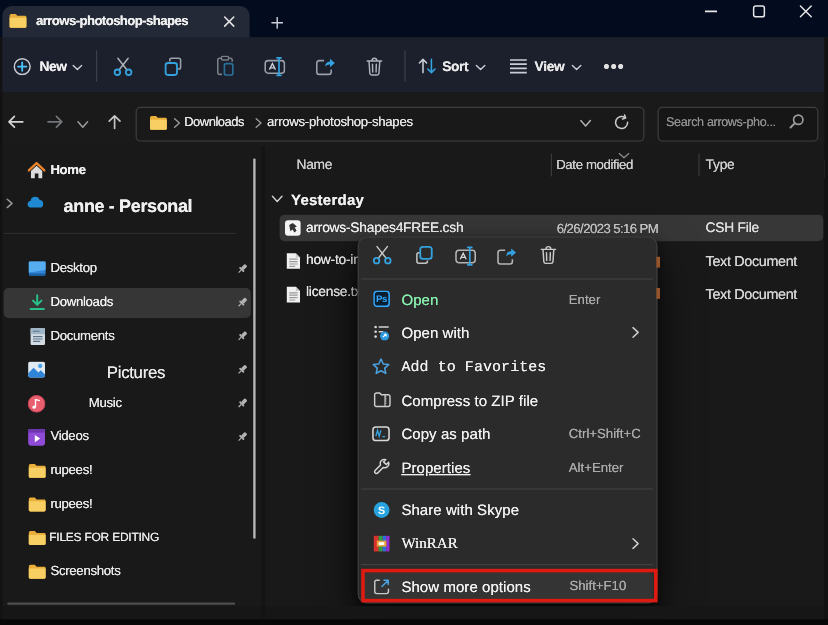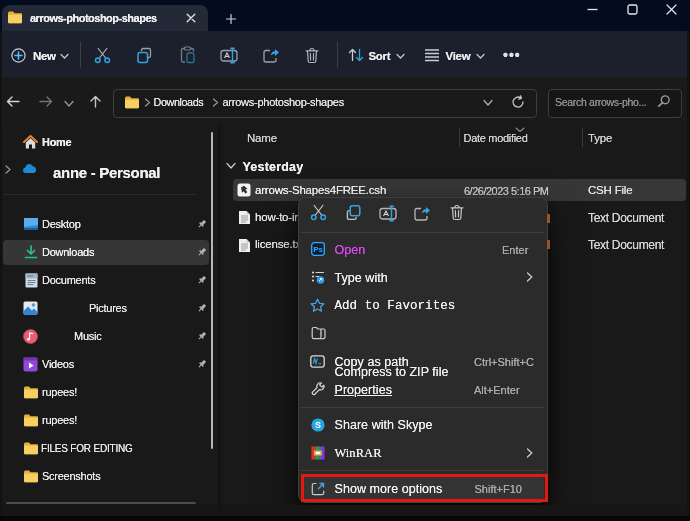--- a/index.html
+++ b/index.html
@@ -175,21 +175,21 @@
     <rect x="0.5" y="0.5" width="12" height="14" rx="1" fill="#d3dbe3"></rect>
     <rect x="0.5" y="0.5" width="12" height="5" fill="#9fb6c9"></rect>
     <path d="M2.5 3 L8 3 M2.5 7.5 L10.5 7.5 M2.5 9.5 L10.5 9.5 M2.5 11.5 L8.5 11.5" stroke="#5d7587" stroke-width="0.9"></path>
   </svg>
   <div class="abs txt" style="left:42px;top:274.0px;font-size:11px;letter-spacing:-0.25px;color:#eaeaea;">Documents</div>
   <svg class="abs" style="left:23px;top:301px;" width="15" height="14" viewBox="0 0 15 14">
     <rect x="0.5" y="0.5" width="14" height="13" rx="1.5" fill="#dfeaf2"></rect>
     <path d="M0.5 10 L5 5.5 L9 9.5 L11 7.5 L14.5 11 L14.5 12 Q14.5 13.5 13 13.5 L2 13.5 Q0.5 13.5 0.5 12 Z" fill="#2f84d8"></path>
     <circle cx="10.5" cy="4" r="1.8" fill="#4ba0e8"></circle>
   </svg>
-  <div class="abs txt" style="left:42px;top:302.0px;font-size:11px;letter-spacing:-0.25px;color:#eaeaea;padding-left:47px;">Pictures</div>
+  <div class="abs txt" style="left:42px;top:302.0px;font-size:14px;letter-spacing:-0.25px;color:#eaeaea;padding-left:47px;">Pictures</div>
   <svg class="abs" style="left:23px;top:329px;" width="15" height="15" viewBox="0 0 15 15">
     <circle cx="7.5" cy="7.5" r="7" fill="#e85f70"></circle>
     <circle cx="7.5" cy="7.5" r="7" fill="none" stroke="#c74255" stroke-width="0.8"></circle>
     <path d="M6.6 10.2 L6.6 4 L10.2 4.8" fill="none" stroke="#fff" stroke-width="1.1"></path>
     <circle cx="5.4" cy="10.3" r="1.4" fill="#fff"></circle>
   </svg>
   <div class="abs txt" style="left:42px;top:330.0px;font-size:11px;letter-spacing:-0.25px;color:#eaeaea;margin-left:32px;">Music</div>
   <svg class="abs" style="left:23px;top:357px;" width="15" height="15" viewBox="0 0 15 15">
     <rect x="0.5" y="0.5" width="14" height="14" rx="2.5" fill="#8f4bd8"></rect>
     <rect x="0.5" y="0.5" width="14" height="3" fill="#6e35ad"></rect>
@@ -323,43 +323,43 @@
   </svg>
   <svg class="abs" style="left:448.5px;top:204px;" width="16" height="17" viewBox="0 0 16 17">
     <path d="M2 3.8 L14 3.8 M6 3.5 Q6 1.5 8 1.5 Q10 1.5 10 3.5 M3.5 3.8 L4.2 14 Q4.3 15.5 5.8 15.5 L10.2 15.5 Q11.7 15.5 11.8 14 L12.5 3.8 M6.4 6.5 L6.6 13 M9.6 6.5 L9.4 13" fill="none" stroke="#c9c9c9" stroke-width="1.2" stroke-linecap="round"></path>
   </svg>
   <div class="abs" style="left:301px;top:231.5px;width:243px;height:1px;background:#404040;"></div>
 
   <svg class="abs" style="left:311px;top:242px;" width="14" height="14" viewBox="0 0 14 14">
     <rect x="0.7" y="0.7" width="12.6" height="12.6" rx="2.6" fill="#0a1e30" stroke="#31a8ff" stroke-width="1.3"></rect>
     <text x="7" y="10" font-family="Liberation Sans,sans-serif" font-size="8" font-weight="bold" fill="#31a8ff" text-anchor="middle">Ps</text>
   </svg>
-  <div class="abs txt" style="left:334.5px;top:242.5px;font-size:12.5px;letter-spacing:0.05px;color:#d946ef;">Open</div>
-  <div class="abs txt" style="left:474px;top:243.5px;font-size:11px;letter-spacing:0px;color:#ababab;margin-left:28px;">Enter</div>
+  <div class="abs txt" style="left:334.5px;top:242.5px;font-size:12.5px;letter-spacing:0.05px;color:#86efac;">Open</div>
+  <div class="abs txt" style="left:474px;top:243.5px;font-size:11px;letter-spacing:0px;color:#ababab;">Enter</div>
   <svg class="abs" style="left:311px;top:270px;" width="14" height="14" viewBox="0 0 14 14">
     <circle cx="2" cy="2.5" r="1.1" fill="#d5d5d5"></circle>
       <circle cx="2" cy="6.5" r="1.1" fill="#d5d5d5"></circle>
       <circle cx="2" cy="10.5" r="1.1" fill="#d5d5d5"></circle>
     <path d="M5 2.5 L12.5 2.5 M5 6.5 L8 6.5" stroke="#d5d5d5" stroke-width="1.2" stroke-linecap="round"></path>
     <circle cx="9.5" cy="10" r="3.8" fill="#2e9be0"></circle>
     <path d="M8 10.8 L10.8 8.6 M10.8 8.6 L10.8 10.4 M10.8 8.6 L9 8.6" stroke="#fff" stroke-width="0.9" fill="none"></path>
   </svg>
-  <div class="abs txt" style="left:334.5px;top:270.5px;font-size:12.5px;letter-spacing:0.05px;color:#f0f0f0;">Type with</div>
+  <div class="abs txt" style="left:334.5px;top:270.5px;font-size:12.5px;letter-spacing:0.05px;color:#f0f0f0;">Open with</div>
   <svg class="abs" style="left:526px;top:272px;" width="7" height="10" viewBox="0 0 7 10">
     <path d="M1.5 1 L5.8 5 L1.5 9" fill="none" stroke="#cfcfcf" stroke-width="1.2" stroke-linecap="round" stroke-linejoin="round"></path>
   </svg>
   <svg class="abs" style="left:310px;top:297.5px;" width="15" height="15" viewBox="0 0 15 15">
     <path d="M7.5 1.2 L9.4 5.3 L13.9 5.8 L10.6 8.8 L11.5 13.2 L7.5 11 L3.5 13.2 L4.4 8.8 L1.1 5.8 L5.6 5.3 Z" fill="none" stroke="#4aa3e0" stroke-width="1.3" stroke-linejoin="round"></path>
   </svg>
   <div class="abs txt" style="left:334.5px;top:298.5px;font-size:12.5px;letter-spacing:0.05px;color:#f0f0f0;font-family:Liberation Mono, monospace;">Add to Favorites</div>
   <svg class="abs" style="left:311px;top:326px;" width="15" height="14" viewBox="0 0 15 14">
     <path d="M1.2 3 Q1.2 1.5 2.6 1.5 L5.4 1.5 L6.8 3 L12.6 3 Q14 3 14 4.5 L14 11 Q14 12.7 12.4 12.7 L2.8 12.7 Q1.2 12.7 1.2 11 Z" fill="none" stroke="#cfcfcf" stroke-width="1.2"></path>
     <path d="M9.8 3 L9.8 12.7 M9.8 4.6 L11 4.6 M9.8 6.4 L11 6.4 M9.8 8.2 L11 8.2 M9.8 10 L11 10" stroke="#cfcfcf" stroke-width="0.9"></path>
   </svg>
-  <div class="abs txt" style="left:334.5px;top:326.5px;font-size:12.5px;letter-spacing:0.05px;color:#f0f0f0;margin-top:38px;">Compress to ZIP file</div>
+  <div class="abs txt" style="left:334.5px;top:326.5px;font-size:12.5px;letter-spacing:0.05px;color:#f0f0f0;">Compress to ZIP file</div>
   <svg class="abs" style="left:310px;top:354.5px;" width="15" height="13" viewBox="0 0 15 13">
     <rect x="0.8" y="0.8" width="13.4" height="11.4" rx="2.4" fill="none" stroke="#d9d9d9" stroke-width="1.3"></rect>
     <path d="M3.2 8.5 L4.6 3.5 L6 8.5 L7.4 3.5" fill="none" stroke="#35a2e0" stroke-width="1.1"></path>
     <path d="M8.6 8.8 L11 8.8" stroke="#35a2e0" stroke-width="1.1"></path>
   </svg>
   <div class="abs txt" style="left:334.5px;top:354.5px;font-size:12.5px;letter-spacing:0.05px;color:#f0f0f0;">Copy as path</div>
   <div class="abs txt" style="left:474px;top:355.5px;font-size:11px;letter-spacing:0px;color:#ababab;">Ctrl+Shift+C</div>
   <svg class="abs" style="left:311px;top:382px;" width="14" height="14" viewBox="0 0 14 14">
     <path d="M12.8 3.2 Q13.6 5.2 12 6.8 Q10.4 8.4 8.3 7.6 L4 12 Q2.8 13.2 1.7 12.1 Q0.6 11 1.8 9.8 L6.1 5.5 Q5.3 3.4 6.9 1.8 Q8.5 0.2 10.5 1 L8.6 2.9 L10.9 5.1 Z" fill="none" stroke="#d9d9d9" stroke-width="1.2" stroke-linejoin="round"></path>
   </svg>

